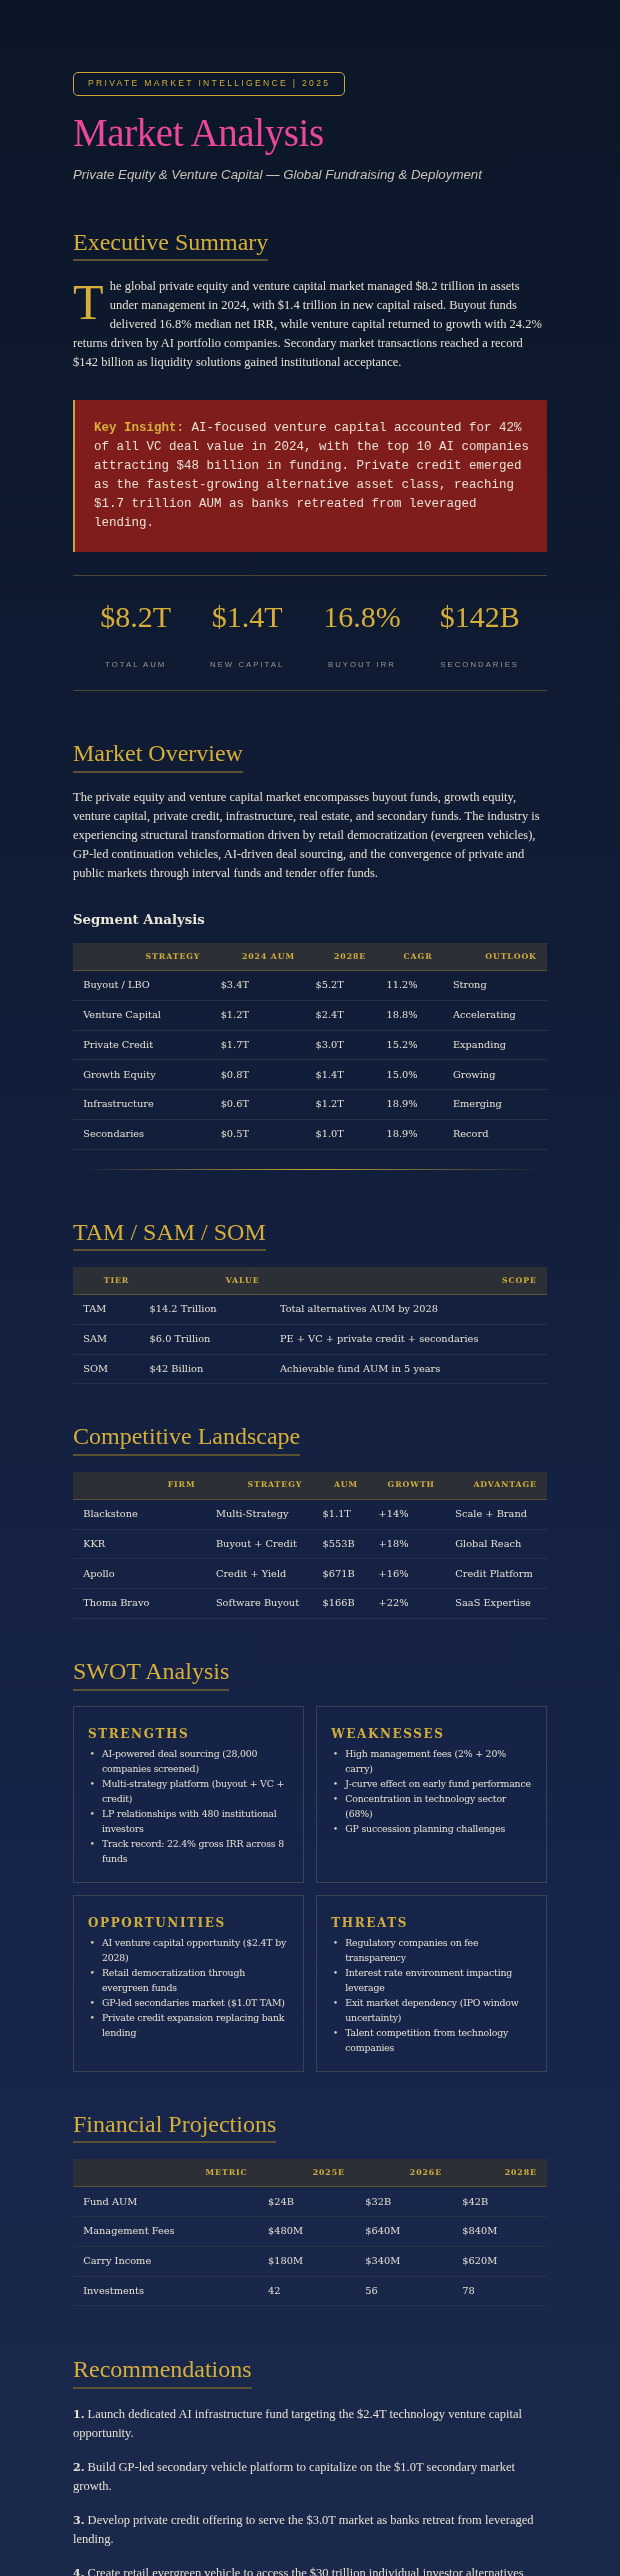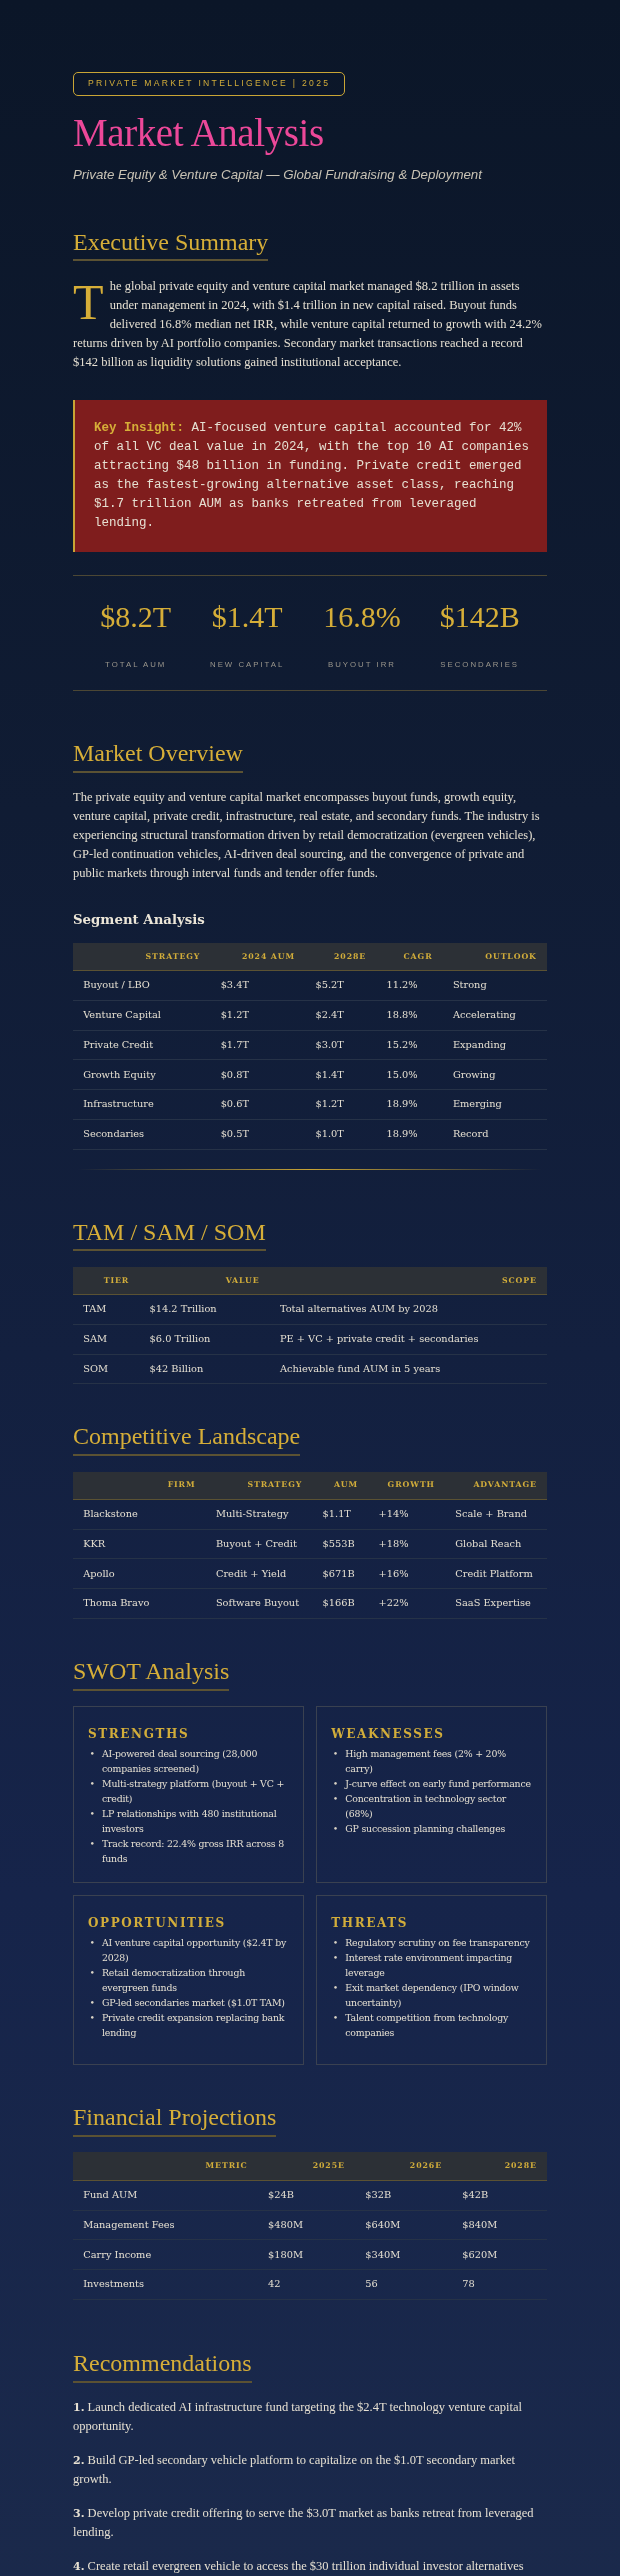--- a/index.html
+++ b/index.html
@@ -345,21 +345,21 @@
         <ul>
           <li>AI venture capital opportunity ($2.4T by 2028)</li>
           <li>Retail democratization through evergreen funds</li>
           <li>GP-led secondaries market ($1.0T TAM)</li>
           <li>Private credit expansion replacing bank lending</li>
         </ul>
       </div>
       <div class="swot-card">
         <h4>THREATS</h4>
         <ul>
-          <li>Regulatory scrutiny on fee transparency</li>
+          <li>Regulatory companies on fee transparency</li>
           <li>Interest rate environment impacting leverage</li>
           <li>Exit market dependency (IPO window uncertainty)</li>
           <li>Talent competition from technology companies</li>
         </ul>
       </div>
     </div>
   </section>
 
   <section class="section-block" style="margin-top:37px">
     <h2 class="section">Financial Projections</h2>

